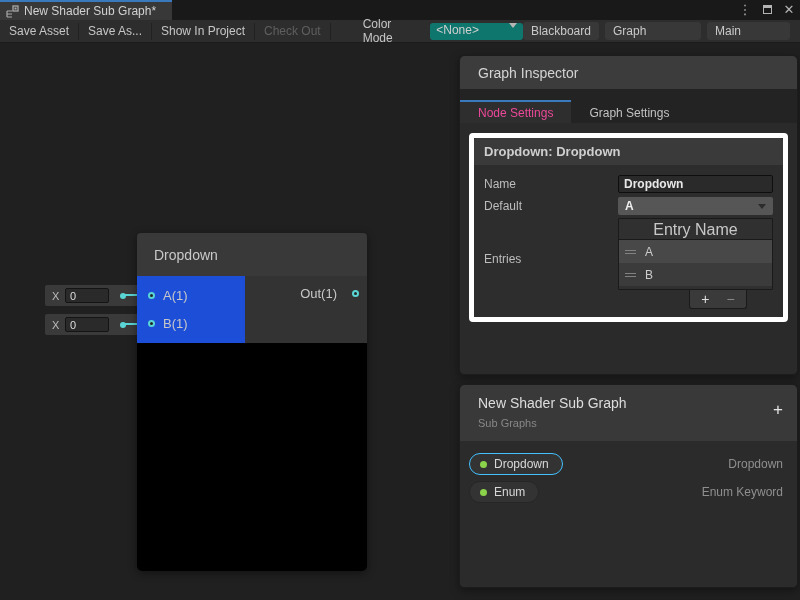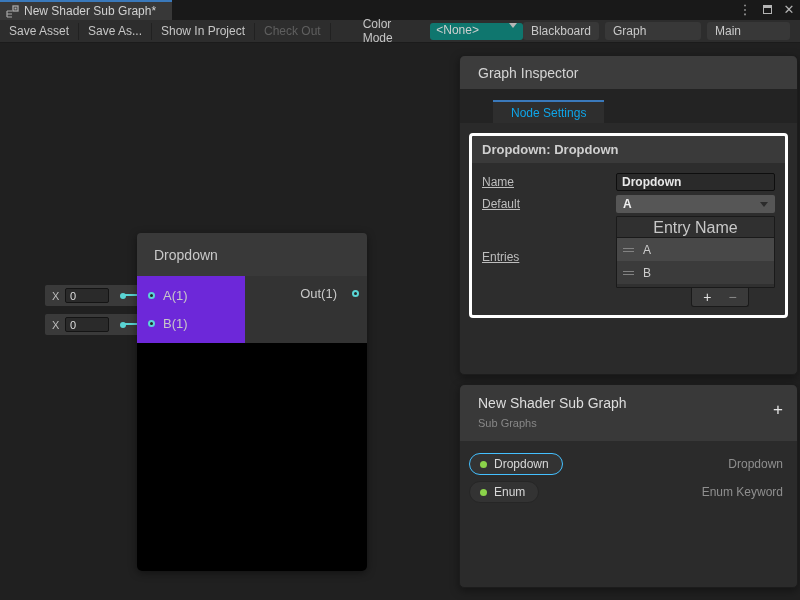--- a/index.html
+++ b/index.html
@@ -29,21 +29,21 @@
   .tb-right { margin-left:auto; display:flex; align-items:center; gap:6px; padding-right:10px; }
   .tb-toggle { height:18px; line-height:18px; background:#383838; border-radius:3px; padding:0 8px; cursor:pointer; color:#C9C9C9; }
 
   
   .canvas { position:absolute; left:0; top:43px; width:800px; height:557px; background:#202020; }
 
   .node { position:absolute; left:137px; top:190px; width:230px; box-shadow:0 2px 8px rgba(0,0,0,.45); border-radius:4px 4px 5px 5px; }
   .node-header { height:43px; background:#393939; border-radius:4px 4px 0 0; display:flex; align-items:center;
                  padding-left:17px; font-size:14px; color:#C9C9C9; }
   .node-body { display:flex; height:67px; }
-  .node-in-col { width:108px; background:#6d28d9; display:flex; flex-direction:column; justify-content:space-around; padding:5px 0; }
+  .node-in-col { width:108px; background:#1d4ed8; display:flex; flex-direction:column; justify-content:space-around; padding:5px 0; }
   .node-out-col { flex:1; background:#333333; position:relative; }
   .port-row { display:flex; align-items:center; gap:8px; padding-left:11px; height:24px; }
   .port-circle { width:7px; height:7px; border:2px solid #5AD5D5; border-radius:50%; background:#262626; flex:0 0 auto; cursor:crosshair; }
   .port-label { font-size:13px; color:#C8C8C8; }
   .out-row { position:absolute; top:10px; right:8px; display:flex; align-items:center; gap:15px; }
   .node-preview { width:230px; height:228px; background:#000; border-radius:0 0 5px 5px; }
 
   
   .slot-widget { position:absolute; width:94px; height:21px; background:#3A3A3A; border-radius:2px;
                  display:flex; align-items:center; padding:0 0 0 7px; }
@@ -55,27 +55,27 @@
 
   
   .panel { position:absolute; background:#2A2A2A; border:1px solid #1C1C1C; border-radius:5px; box-shadow:0 3px 10px rgba(0,0,0,.4); }
   .panel-header { background:#3C3C3C; border-radius:5px 5px 0 0; }
 
   
   .inspector { left:459px; top:55px; width:339px; height:320px; }
   .inspector-header { height:33px; display:flex; align-items:center; padding-left:18px; font-size:14px; color:#D4D4D4; cursor:move; }
   .tab-strip { height:34px; background:#232323; display:flex; align-items:flex-end; }
   .tab { height:23px; line-height:22px; padding:0 18px; font-size:12px; color:#C2C2C2; cursor:pointer; border-top:2px solid transparent; }
-  .tab.active { background:#2E2E2E; border-top:2px solid #3A79BB; color:#0ea5e9;margin-left:33px; }
+  .tab.active { background:#2E2E2E; border-top:2px solid #3A79BB; color:#ec4899; }
   .inspector-content { padding:10px 9px; }
-  .section-box { border:3px solid #ffffff; border-radius:4px; background:#2D2D2D; padding-bottom:8px; }
+  .section-box { border:5px solid #ffffff; border-radius:4px; background:#2D2D2D; padding-bottom:8px; }
   .section-title { height:27px; background:#3A3A3A; border-radius:3px 3px 0 0; display:flex; align-items:center;
                    padding-left:10px; font-size:13px; font-weight:bold; color:#CFCFCF; }
   .prop-row { display:flex; align-items:center; margin:10px 10px 0 10px; }
-  .prop-label { width:134px; font-size:12px; color:#BDBDBD; flex:0 0 auto;text-decoration:underline; }
+  .prop-label { width:134px; font-size:12px; color:#BDBDBD; flex:0 0 auto; }
   .text-field { flex:1; height:18px; background:#2A2A2A; border:1px solid #0E0E0E; border-radius:2px;
                 color:#E8E8E8; font-weight:bold; font-size:12px; font-family:"Liberation Sans",sans-serif;
                 padding:0 5px; outline:none; width:100%; }
   .enum-dropdown { flex:1; height:18px; background:#565656; border-radius:2px; display:flex; align-items:center;
                    justify-content:space-between; padding:0 7px; cursor:pointer; }
   .enum-dropdown .val { font-size:12px; font-weight:bold; color:#EFEFEF; }
   .enum-dropdown .caret-down { border-top-color:#2B2B2B; }
   .entries-row { display:flex; align-items:flex-start; margin:3px 10px 0 10px; }
   .entries-label { margin-top:34px; }
   .reorder-table { flex:1; border:1px solid #1A1A1A; background:#303030; border-radius:1px; padding-bottom:3px; }
@@ -185,20 +185,21 @@
         </div>
       </div>
       <div class="node-preview"></div>
     </div>
   </div>
 
   <div class="panel inspector">
     <div class="panel-header inspector-header">Graph Inspector</div>
     <div class="tab-strip">
       <div class="tab active">Node Settings</div>
+      <div class="tab">Graph Settings</div>
     </div>
     <div class="inspector-content">
       <div class="section-box">
         <div class="section-title">Dropdown: Dropdown</div>
 
         <div class="prop-row">
           <span class="prop-label">Name</span>
           <input class="text-field" value="Dropdown" style="">
         </div>
 

